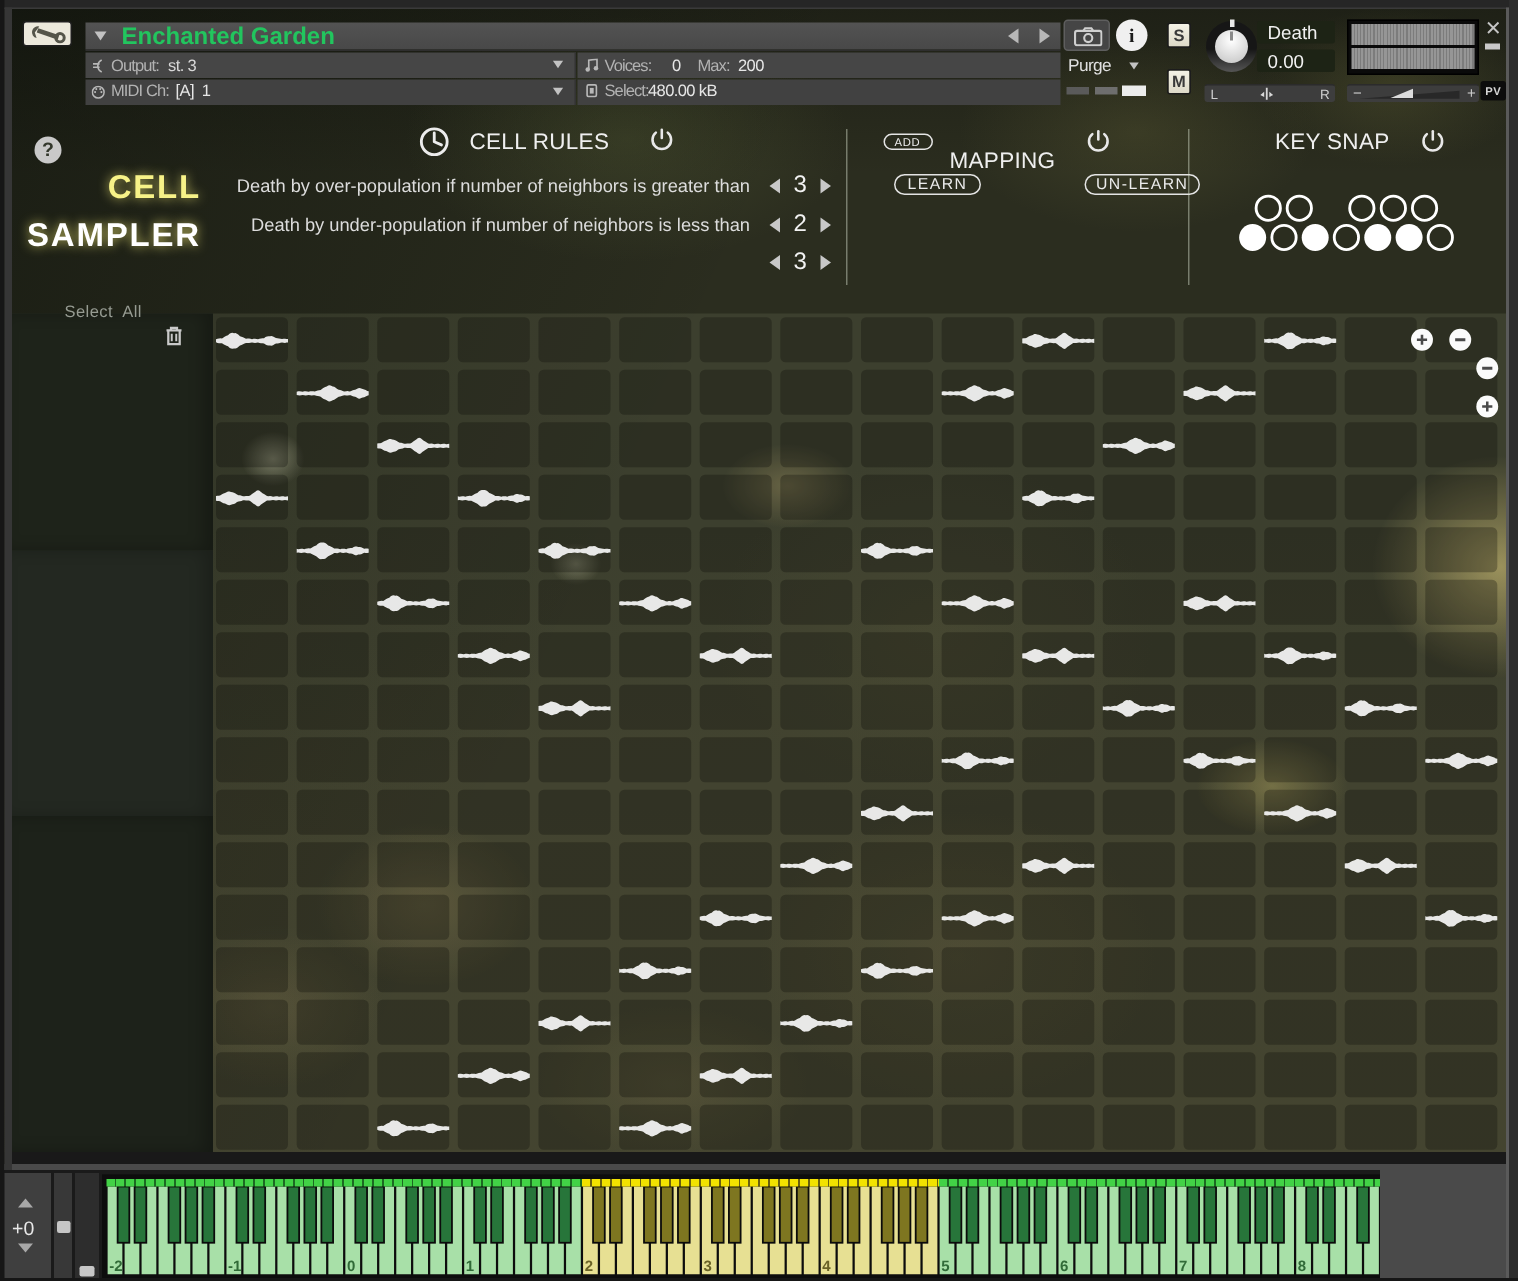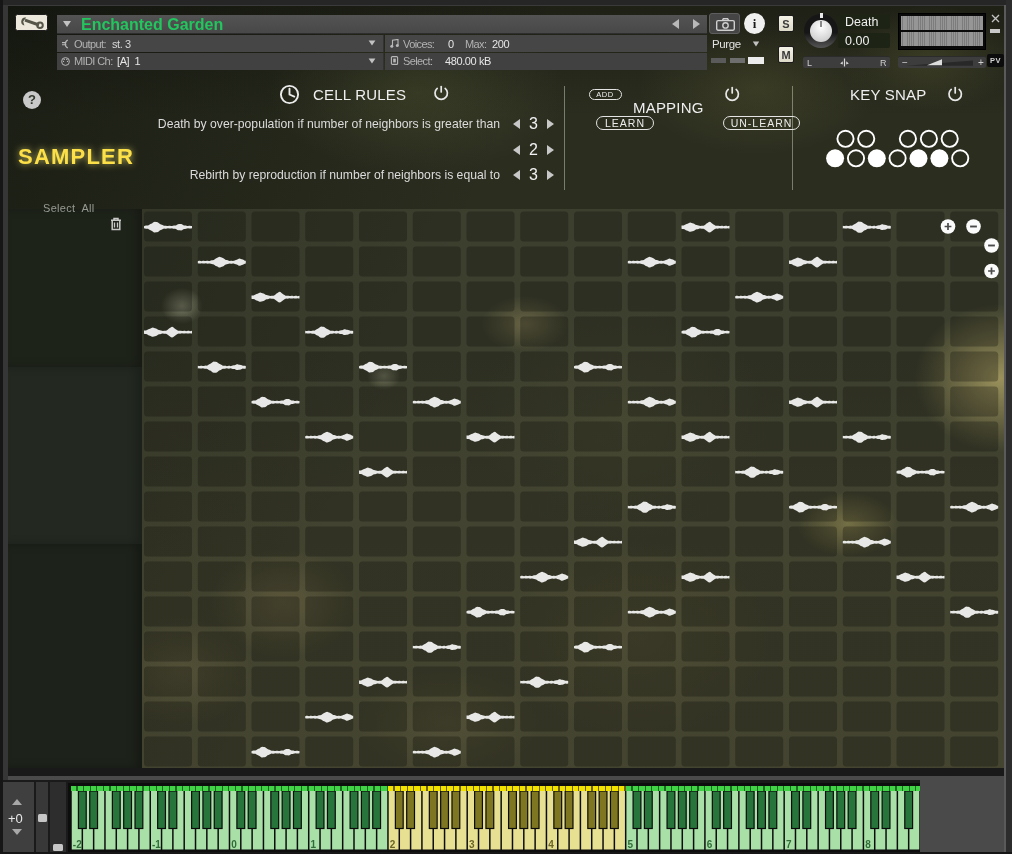--- a/index.html
+++ b/index.html
@@ -79,21 +79,21 @@
     </svg>
     <div class="hl" style="left:403px;top:38px">Voices:</div>
     <div class="hv" style="left:448px;top:38px">0</div>
     <div class="hl" style="left:465px;top:38px">Max:</div>
     <div class="hv" style="left:492px;top:38px">200</div>
     <svg style="position:absolute;left:390px;top:56px" width="9" height="9" viewBox="0 0 9 9">
       <rect x="1.4" y="0.6" width="6.2" height="7.8" rx="1" fill="none" stroke="#b8b8b8" stroke-width="1.1"></rect>
       <rect x="3.2" y="2.6" width="2.6" height="3.8" fill="#b8b8b8"></rect>
     </svg>
     <div class="hl" style="left:403px;top:55px">Select:</div>
-    <div class="hv" style="left:445px;top:55px">480.00 kB</div>
+    <div class="hv" style="left:432px;top:55px">480.00 kB</div>
     <div class="abs tri-l" style="left:672px;top:19px"></div>
     <div class="abs tri-r" style="left:693px;top:19px"></div>
     <div class="abs" style="left:709px;top:13px;width:31px;height:21px;background:#454545;border:1px solid #5e5e5e;border-radius:3px">
       <svg style="position:absolute;left:6px;top:4px" width="19" height="13" viewBox="0 0 19 13">
         <rect x="0.7" y="2.6" width="17.6" height="9.6" rx="1.4" fill="none" stroke="#cfcfcf" stroke-width="1.4"></rect>
         <path d="M6.2 2.6 L7.4 0.8 H11.6 L12.8 2.6" fill="none" stroke="#cfcfcf" stroke-width="1.4"></path>
         <circle cx="9.5" cy="7.4" r="2.7" fill="none" stroke="#cfcfcf" stroke-width="1.4"></circle>
       </svg>
     </div>
     <div class="abs" style="left:744px;top:13px;width:21px;height:21px;background:#f0f0f0;border-radius:50%;color:#1a1a1a;font-size:13px;font-weight:bold;text-align:center;line-height:21px;font-family:'Liberation Serif',serif">i</div>
@@ -129,40 +129,41 @@
       <path d="M8 9.8 L75 4.5 L75 9.8 Z" fill="rgba(15,15,15,0.45)"></path>
       <path d="M29 9.3 L44 3.2 L44 9.3 Z" fill="#dcdcdc"></path>
     </svg>
     <svg class="abs" style="left:990px;top:13px" width="11" height="11">
       <path d="M2 2 L9 9 M9 2 L2 9" stroke="#c4c4c4" stroke-width="1.3"></path>
     </svg>
     <div class="abs" style="left:990px;top:29px;width:10px;height:3.5px;background:#c9c9c9"></div>
     <div class="txt" style="left:988px;top:58px;font-size:7.5px;font-weight:bold;color:#dedede;letter-spacing:0.4px">AUX</div>
     <div class="abs" style="left:987px;top:54px;width:17px;height:13px;background:#0c0c0c;border-radius:2px;color:#d4d4d4;font-size:7.5px;font-weight:bold;text-align:center;line-height:13px;letter-spacing:0.4px">PV</div>
     <div class="abs" style="left:23px;top:91px;width:18px;height:18px;background:#c9c9c9;border-radius:50%;color:#33382c;font-size:13px;font-weight:bold;text-align:center;line-height:18px">?</div>
-    <div class="txt" style="left:0px;top:143.5px;width:134px;text-align:right;font-size:22px;font-weight:bold;letter-spacing:1.2px;color:#fde047;text-shadow:0 0 7px rgba(245,238,120,0.75)">SAMPLER</div>
+    <div class="txt" style="left:0px;top:111.5px;width:134px;text-align:right;font-size:22px;font-weight:bold;letter-spacing:1.2px;color:#f7f288;text-shadow:0 0 7px rgba(245,238,120,0.75)">CELL</div>
+    <div class="txt" style="left:0px;top:143.5px;width:134px;text-align:right;font-size:22px;font-weight:bold;letter-spacing:1.2px;color:#ffffff;text-shadow:0 0 7px rgba(245,238,120,0.75)">SAMPLER</div>
     <svg style="position:absolute;left:279px;top:84px" width="21" height="21">
       <circle cx="10.5" cy="10.5" r="8.6" fill="none" stroke="#ececec" stroke-width="1.9"></circle>
       <path d="M10.5 10.5 V4.6 M10.5 10.5 L15.3 12.6" stroke="#ececec" stroke-width="1.9" fill="none" stroke-linecap="round"></path>
     </svg>
     <div class="sect" style="left:313px;top:87px">CELL RULES</div>
     <svg style="position:absolute;left:433.3px;top:85.3px" width="16.4" height="16.4">
       <g transform="translate(8.2,8.2)" stroke="#e8e8e8" stroke-width="1.7" fill="none" stroke-linecap="round">
         <path d="M-3.97 -4.77 A 6.2 6.2 0 1 0 3.97 -4.77"></path>
         <path d="M0 -6.7V-1.2"></path>
       </g>
     </svg>
     <div class="txt" style="left:0px;top:116.5px;width:500px;text-align:right;font-size:12.2px;color:#dcdcdc">Death by over-population if number of neighbors is greater than</div>
     <div class="abs tri-l" style="left:513px;top:118.5px;border-right-color:#c8c8c8"></div>
     <div class="txt" style="left:525px;top:114.5px;width:17px;text-align:center;font-size:16px;color:#f2f2f2">3</div>
     <div class="abs tri-r" style="left:547px;top:118.5px;border-left-color:#c8c8c8"></div>
+    <div class="txt" style="left:0px;top:142.5px;width:500px;text-align:right;font-size:12.2px;color:#dcdcdc">Death by under-population if number of neighbors is less than</div>
     <div class="abs tri-l" style="left:513px;top:144.5px;border-right-color:#c8c8c8"></div>
     <div class="txt" style="left:525px;top:140.5px;width:17px;text-align:center;font-size:16px;color:#f2f2f2">2</div>
     <div class="abs tri-r" style="left:547px;top:144.5px;border-left-color:#c8c8c8"></div>
-    <div class="txt" style="left:0px;top:168px;width:500px;text-align:right;font-size:12.2px;color:#dcdcdc">Rebirth by reproduction if number of neighbors is equal to</div>
     <div class="abs tri-l" style="left:513px;top:170px;border-right-color:#c8c8c8"></div>
     <div class="txt" style="left:525px;top:166px;width:17px;text-align:center;font-size:16px;color:#f2f2f2">3</div>
     <div class="abs tri-r" style="left:547px;top:170px;border-left-color:#c8c8c8"></div>
     <div class="abs" style="left:564px;top:86px;width:1px;height:104px;background:rgba(215,225,205,0.45)"></div>
     <div class="pill" style="left:588.5px;top:88.5px;width:33px;height:11.5px;font-size:7.5px;line-height:9.5px;letter-spacing:0.5px">ADD</div>
     <div class="sect" style="left:633px;top:100px">MAPPING</div>
     <svg style="position:absolute;left:723.8px;top:85.8px" width="16.4" height="16.4">
       <g transform="translate(8.2,8.2)" stroke="#e8e8e8" stroke-width="1.7" fill="none" stroke-linecap="round">
         <path d="M-3.97 -4.77 A 6.2 6.2 0 1 0 3.97 -4.77"></path>
         <path d="M0 -6.7V-1.2"></path>

